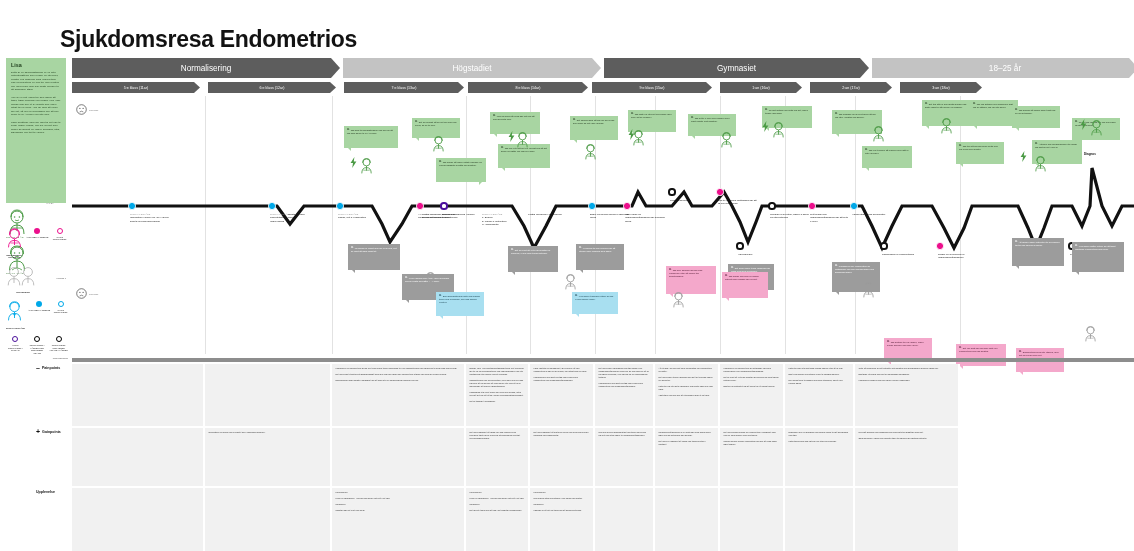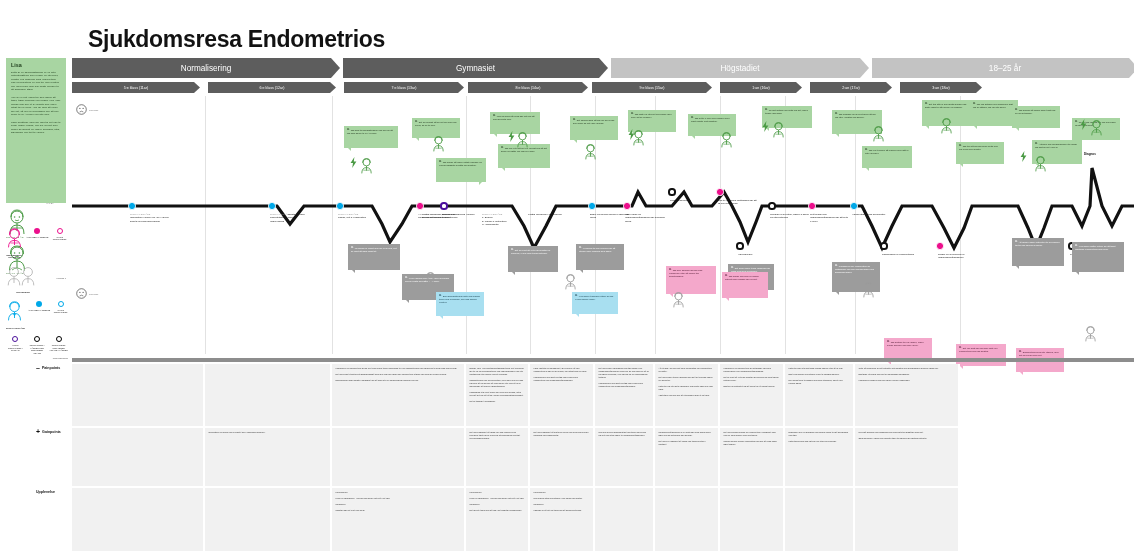--- a/index.html
+++ b/index.html
@@ -7,21 +7,21 @@
   body {
     width:1134px; height:551px;
     background:#ffffff;
     font-family:"Liberation Sans", sans-serif;
     overflow:hidden;
     position:relative;
   }
 
   
   #page-title {
-    position:absolute; left:88px; top:26px;
+    position:absolute; left:60px; top:26px;
     font-size:23px; font-weight:bold; color:#121212;
     letter-spacing:-0.3px;
   }
 
   
   #persona-sidebar {
     position:absolute; left:6px; top:58px; width:60px; height:298px;
   }
   #persona-card {
     background:#a8d5a2; width:60px; height:145px;
@@ -250,22 +250,22 @@
         <span class="legend-ring"></span>
         <div class="legend-cap">TOUCHPOINT SOM LEDER VIDARE I VÅRDEN</div>
       </div>
     </div>
     <div class="legend-foot">Teckenförklaring</div>
   </div>
 </div>
 
 <div id="phase-bar">
     <div class="phase dark" style="width: 268px;">Normalisering</div>
+    <div class="phase light" style="width: 258px;">Högstadiet</div>
     <div class="phase dark" style="width: 265px;">Gymnasiet</div>
-    <div class="phase light" style="width: 258px;">Högstadiet</div>
     <div class="phase light" style="width: 266px;">18–25 år</div>
   </div>
 <div id="grade-bar">
     <div class="grade" style="left: 0px; width: 128px;">5:e klass (11år)</div>
     <div class="grade" style="left: 136px; width: 128px;">6:e klass (12år)</div>
     <div class="grade" style="left: 272px; width: 120px;">7:e klass (13år)</div>
     <div class="grade" style="left: 396px; width: 120px;">8:e klass (14år)</div>
     <div class="grade" style="left: 520px; width: 120px;">9:e klass (15år)</div>
     <div class="grade" style="left: 648px; width: 82px;">1:an (16år)</div>
     <div class="grade" style="left: 738px; width: 82px;">2:an (17år)</div>

